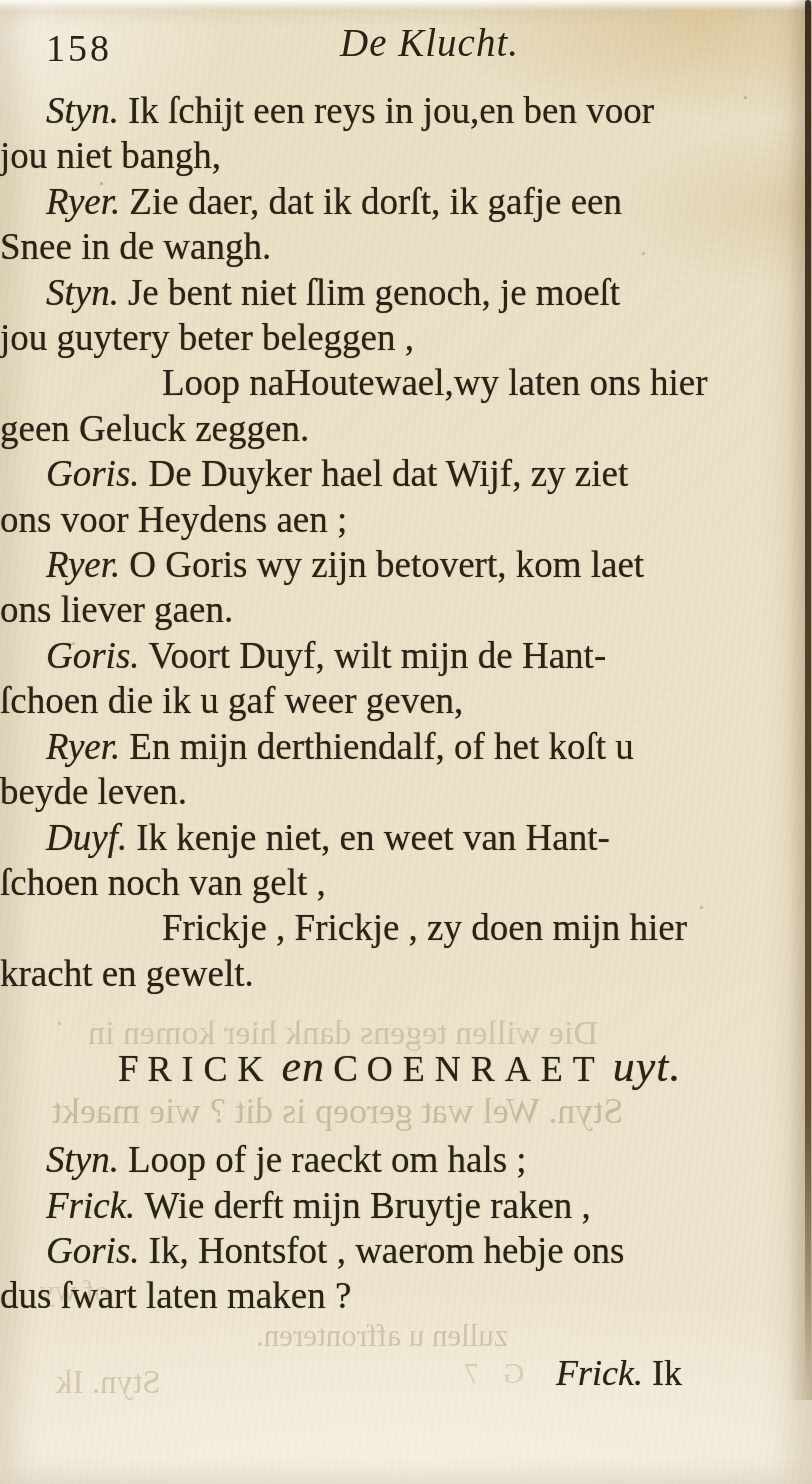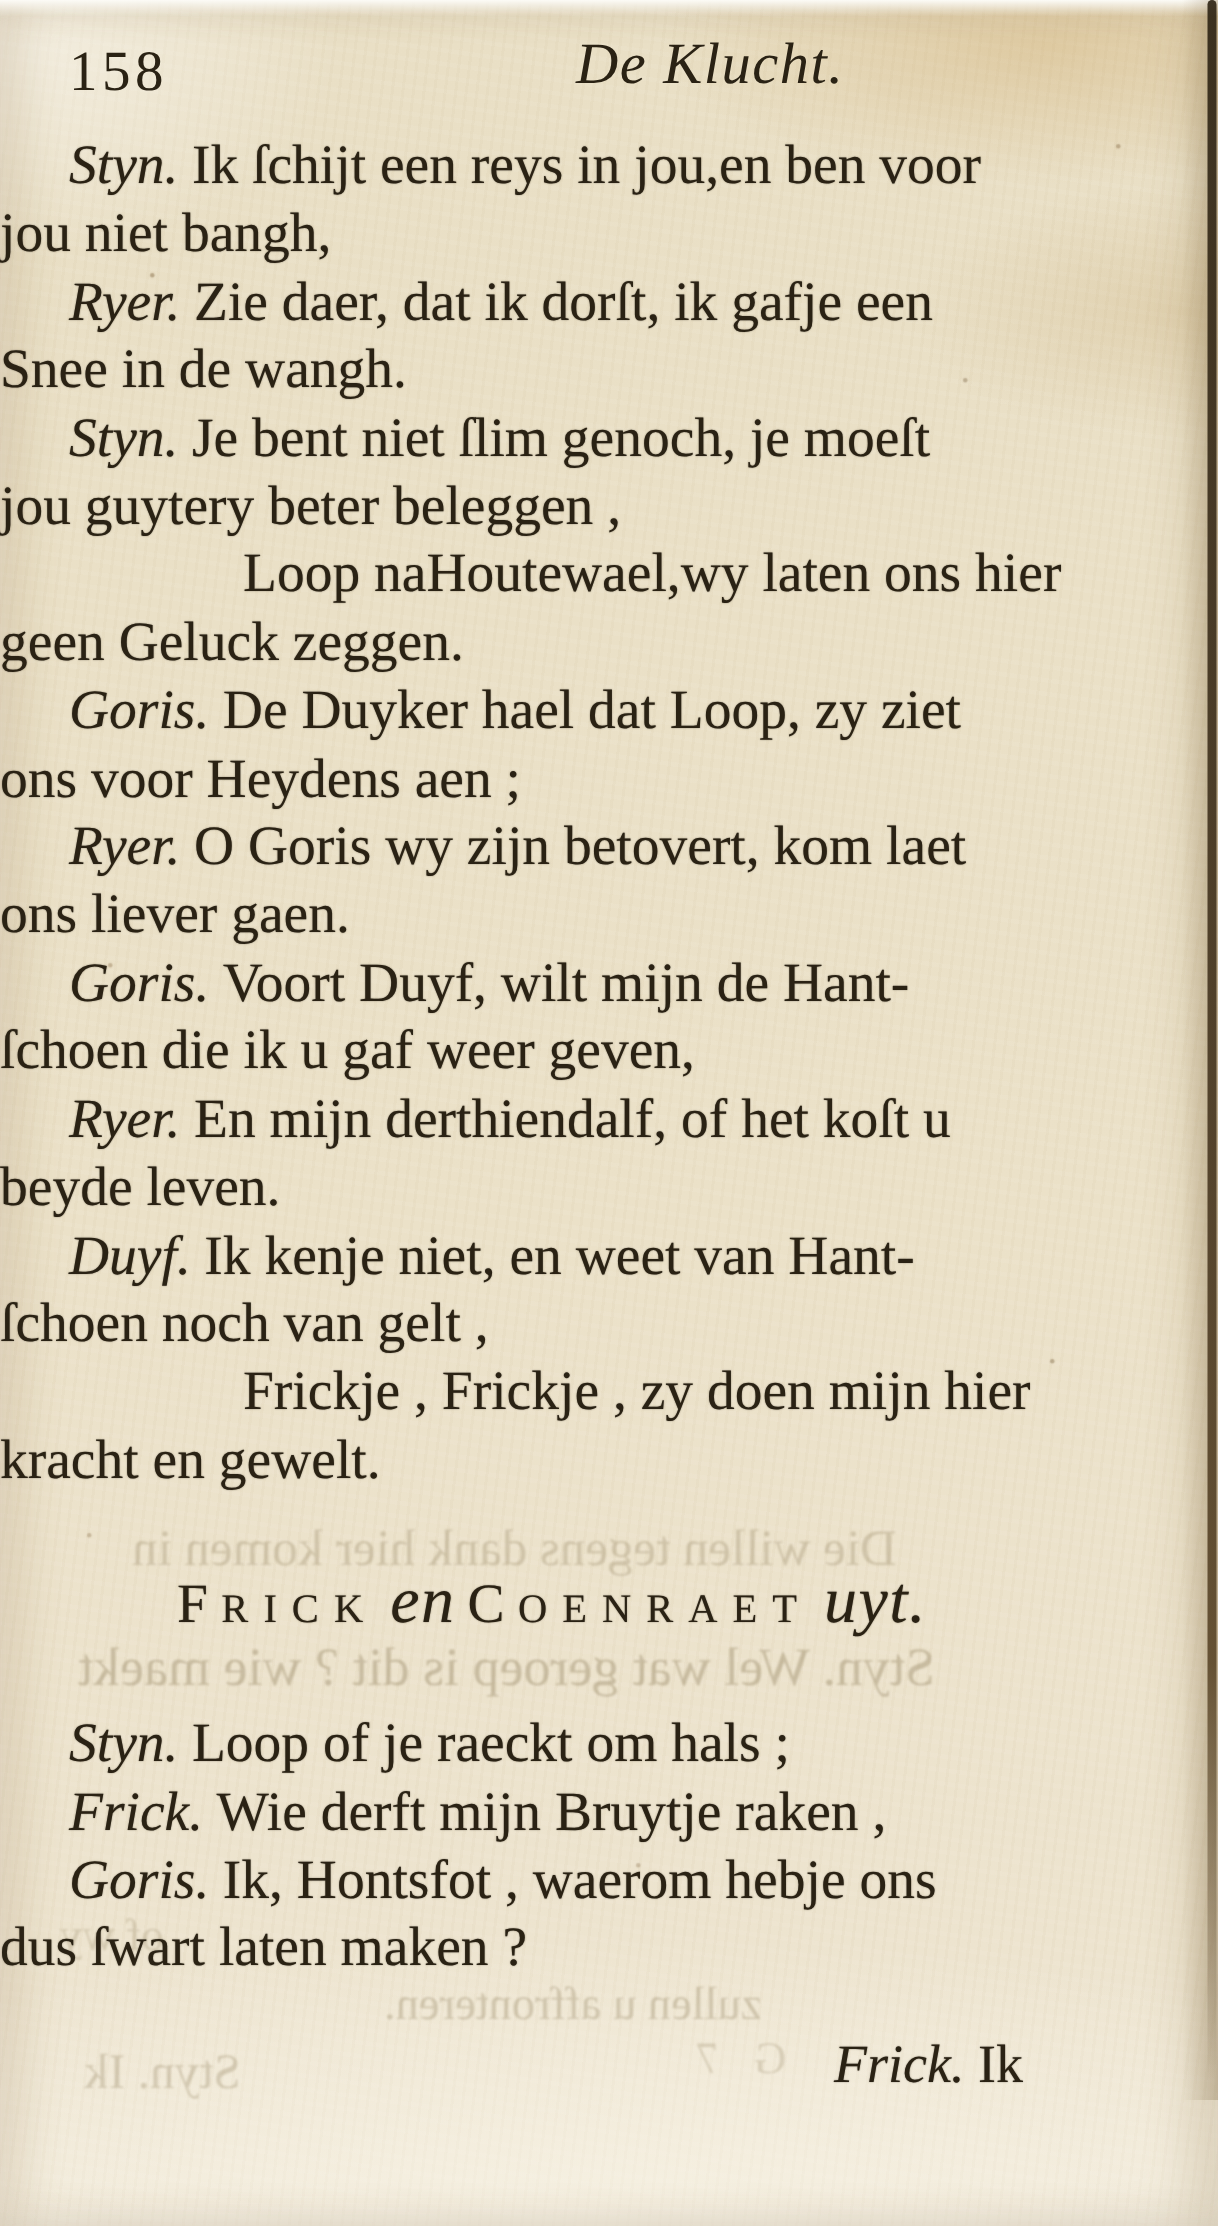--- a/index.html
+++ b/index.html
@@ -34,33 +34,33 @@
     background:rgba(115,88,48,.0);
     box-shadow: 100px 182px 1px rgba(120,90,50,.45),
                 744px 96px 1px rgba(120,90,50,.4),
                 642px 252px 1px rgba(100,75,40,.35),
                 72px 642px 1px rgba(120,90,50,.35),
                 700px 906px 1px rgba(110,85,45,.4),
                 424px 1242px 1px rgba(120,90,50,.3),
                 58px 1022px 1px rgba(120,90,50,.3);}
   
   .pagenum{position:absolute;left:46px;top:26px;font-size:38px;letter-spacing:3px;}
-  .running-title{position:absolute;left:340px;top:20px;font-size:39px;font-style:italic;letter-spacing:1px;margin-left:44px;}
+  .running-title{position:absolute;left:340px;top:20px;font-size:39px;font-style:italic;letter-spacing:1px;}
   
   .content{position:absolute;top:88px;left:0;width:720px;
     font-size:37px;line-height:45.4px;
     text-shadow:0 0 1px rgba(42,34,20,.6);}
   .line{white-space:nowrap;}
   .i0{padding-left:46px;}
   .i1{}
   .i2{padding-left:118px;margin-left:44px;}
   .sp{font-style:italic;margin-right:9px;}
   .direction{margin-top:46px;line-height:50px;padding-left:118px;white-space:nowrap;}
   .cap{font-size:37px;letter-spacing:9px;}
-  .sc{font-size:27px;letter-spacing:10px;}
+  .sc{font-size:36px;letter-spacing:10px;}
   .dir-it{font-style:italic;font-size:44px;letter-spacing:1px;margin:0 8px;}
   .group2{margin-top:43px;}
   .catchword{margin-top:32px;text-align:right;padding-right:38px;font-size:36px;}
   
   .ghost{position:absolute;display:inline-block;transform:scaleX(-1);
     color:#8d7c58;filter:blur(0.7px);white-space:nowrap;
     font-family:"Liberation Serif","DejaVu Serif",serif;}
   .g1{top:1014px;left:88px;font-size:34px;opacity:.30;}
   .g2{top:1090px;left:52px;font-size:36px;opacity:.38;}
   .g3{top:1318px;left:256px;font-size:31px;opacity:.32;}
@@ -86,21 +86,21 @@
 
   <div class="content">
     <div class="line i0"><span class="sp">Styn.</span><span>Ik ſchijt een reys in jou,en ben voor</span></div>
     <div class="line i1"><span>jou niet bangh,</span></div>
     <div class="line i0"><span class="sp">Ryer.</span><span>Zie daer, dat ik dorſt, ik gafje een</span></div>
     <div class="line i1"><span>Snee in de wangh.</span></div>
     <div class="line i0"><span class="sp">Styn.</span><span>Je bent niet ſlim genoch, je moeſt</span></div>
     <div class="line i1"><span>jou guytery beter beleggen ,</span></div>
     <div class="line i2"><span>Loop naHoutewael,wy laten ons hier</span></div>
     <div class="line i1"><span>geen Geluck zeggen.</span></div>
-    <div class="line i0"><span class="sp">Goris.</span><span>De Duyker hael dat Loop, zy ziet</span></div>
+    <div class="line i0"><span class="sp">Goris.</span><span>De Duyker hael dat Wijf, zy ziet</span></div>
     <div class="line i1"><span>ons voor Heydens aen ;</span></div>
     <div class="line i0"><span class="sp">Ryer.</span><span>O Goris wy zijn betovert, kom laet</span></div>
     <div class="line i1"><span>ons liever gaen.</span></div>
     <div class="line i0"><span class="sp">Goris.</span><span>Voort Duyf, wilt mijn de Hant-</span></div>
     <div class="line i1"><span>ſchoen die ik u gaf weer geven,</span></div>
     <div class="line i0"><span class="sp">Ryer.</span><span>En mijn derthiendalf, of het koſt u</span></div>
     <div class="line i1"><span>beyde leven.</span></div>
     <div class="line i0"><span class="sp">Duyf.</span><span>Ik kenje niet, en weet van Hant-</span></div>
     <div class="line i1"><span>ſchoen noch van gelt ,</span></div>
     <div class="line i2"><span>Frickje , Frickje , zy doen mijn hier</span></div>

